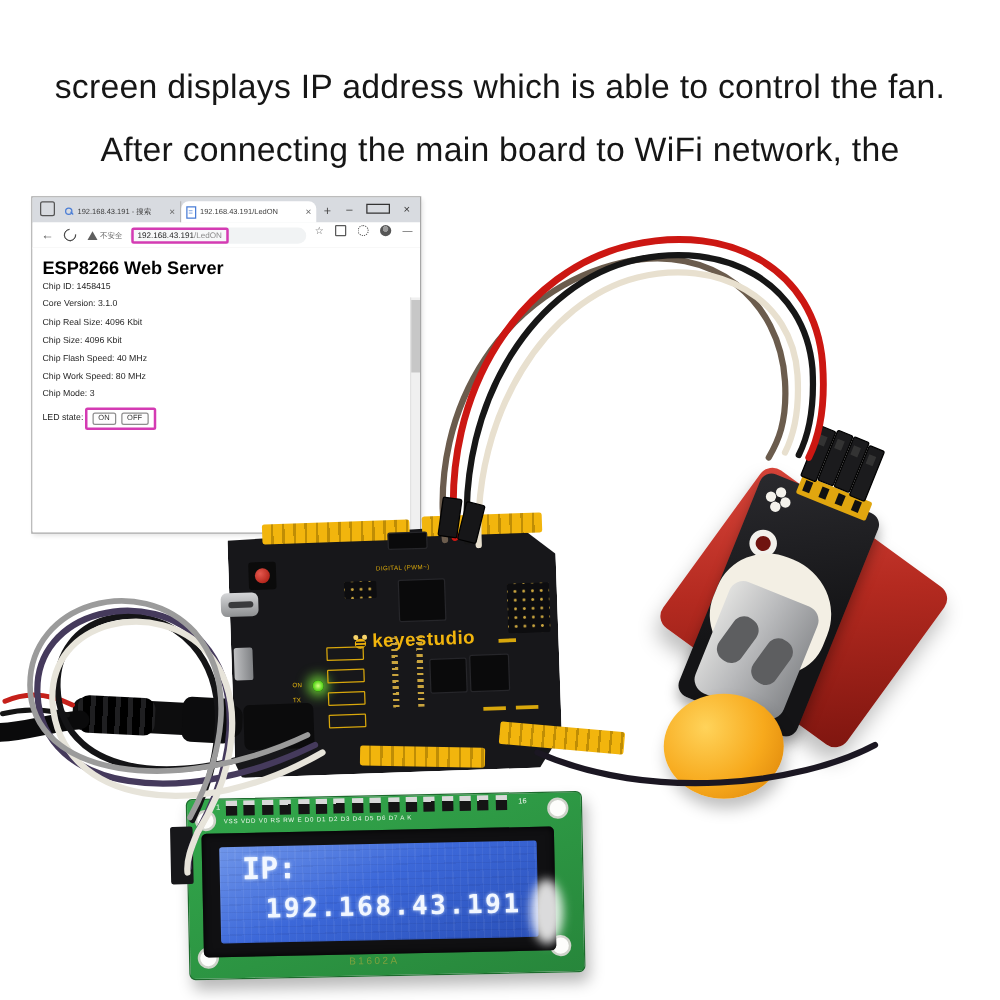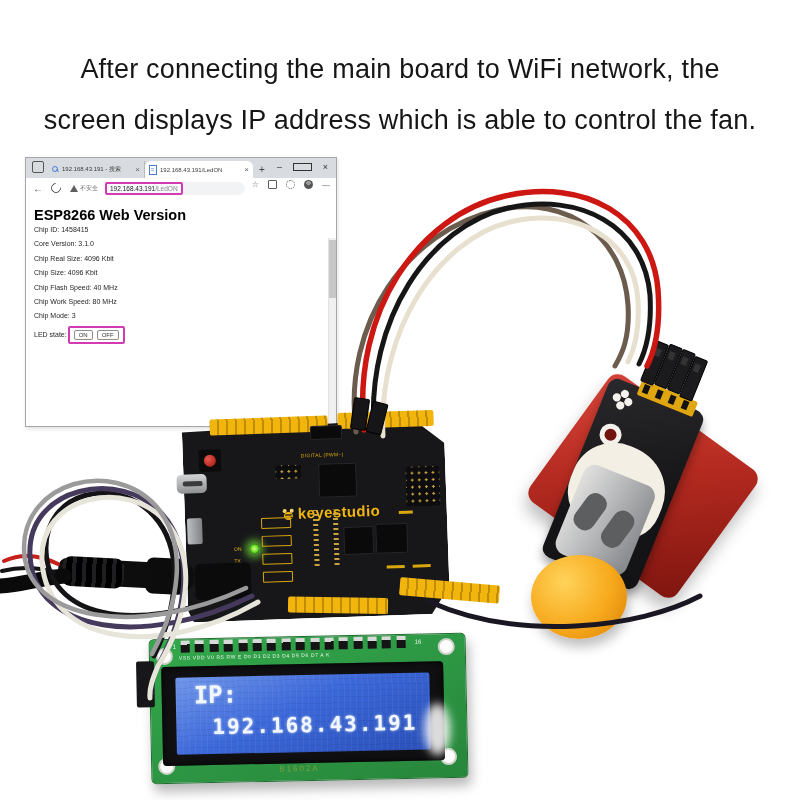--- a/index.html
+++ b/index.html
@@ -160,22 +160,22 @@
 
   .wires{position:absolute;left:0;top:0;z-index:40;}
   .bconn{position:absolute;width:14px;height:30px;background:#161618;border:1px solid #000;border-radius:2px;z-index:45;}
 </style>
 </head>
 <body>
 
 <div class="stage">
 
   <div class="caption">
+    <div>screen displays IP address which is able to control the fan.</div>
     <div>After connecting the main board to WiFi network, the</div>
-    <div>screen displays IP address which is able to control the fan.</div>
   </div>
 
   <div class="browser">
     <div class="tabstrip">
       <div class="tab-actions"></div>
       <div class="tab inactive">
         <span class="fav-search"></span>
         <span class="title">192.168.43.191 - 搜索</span>
         <span class="close">×</span>
       </div>
@@ -206,21 +206,21 @@
     </div>
     <div class="bar-icons">
       <span class="g">☆</span>
       <span class="sq-ic"></span>
       <span class="gear-ic"></span>
       <span class="avatar-ic"></span>
       <span class="g">—</span>
     </div>
 
     <div class="bcontent">
-      <div class="page-title">ESP8266 Web Version</div>
+      <div class="page-title">ESP8266 Web Server</div>
       <div class="info-line">Chip ID: 1458415</div>
       <div class="info-line">Core Version: 3.1.0</div>
       <div class="info-line">Chip Real Size: 4096 Kbit</div>
       <div class="info-line">Chip Size: 4096 Kbit</div>
       <div class="info-line">Chip Flash Speed: 40 MHz</div>
       <div class="info-line">Chip Work Speed: 80 MHz</div>
       <div class="info-line">Chip Mode: 3</div>
       <div class="led-row">
         <span class="led-label">LED state:</span>
         <span class="led-wrap">

